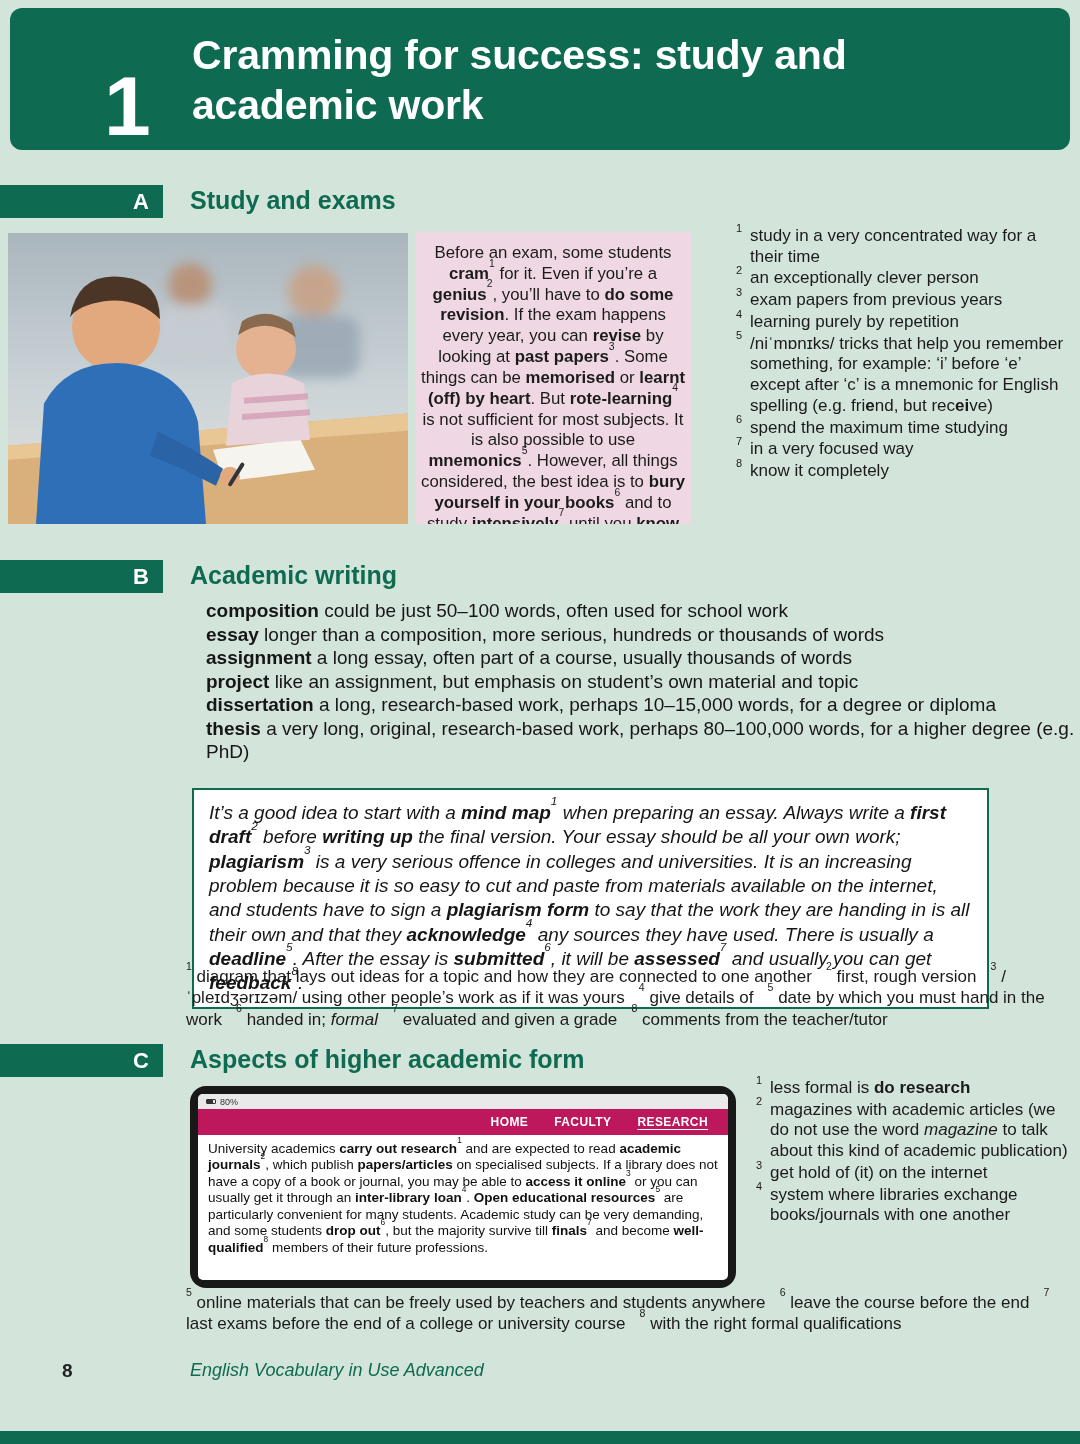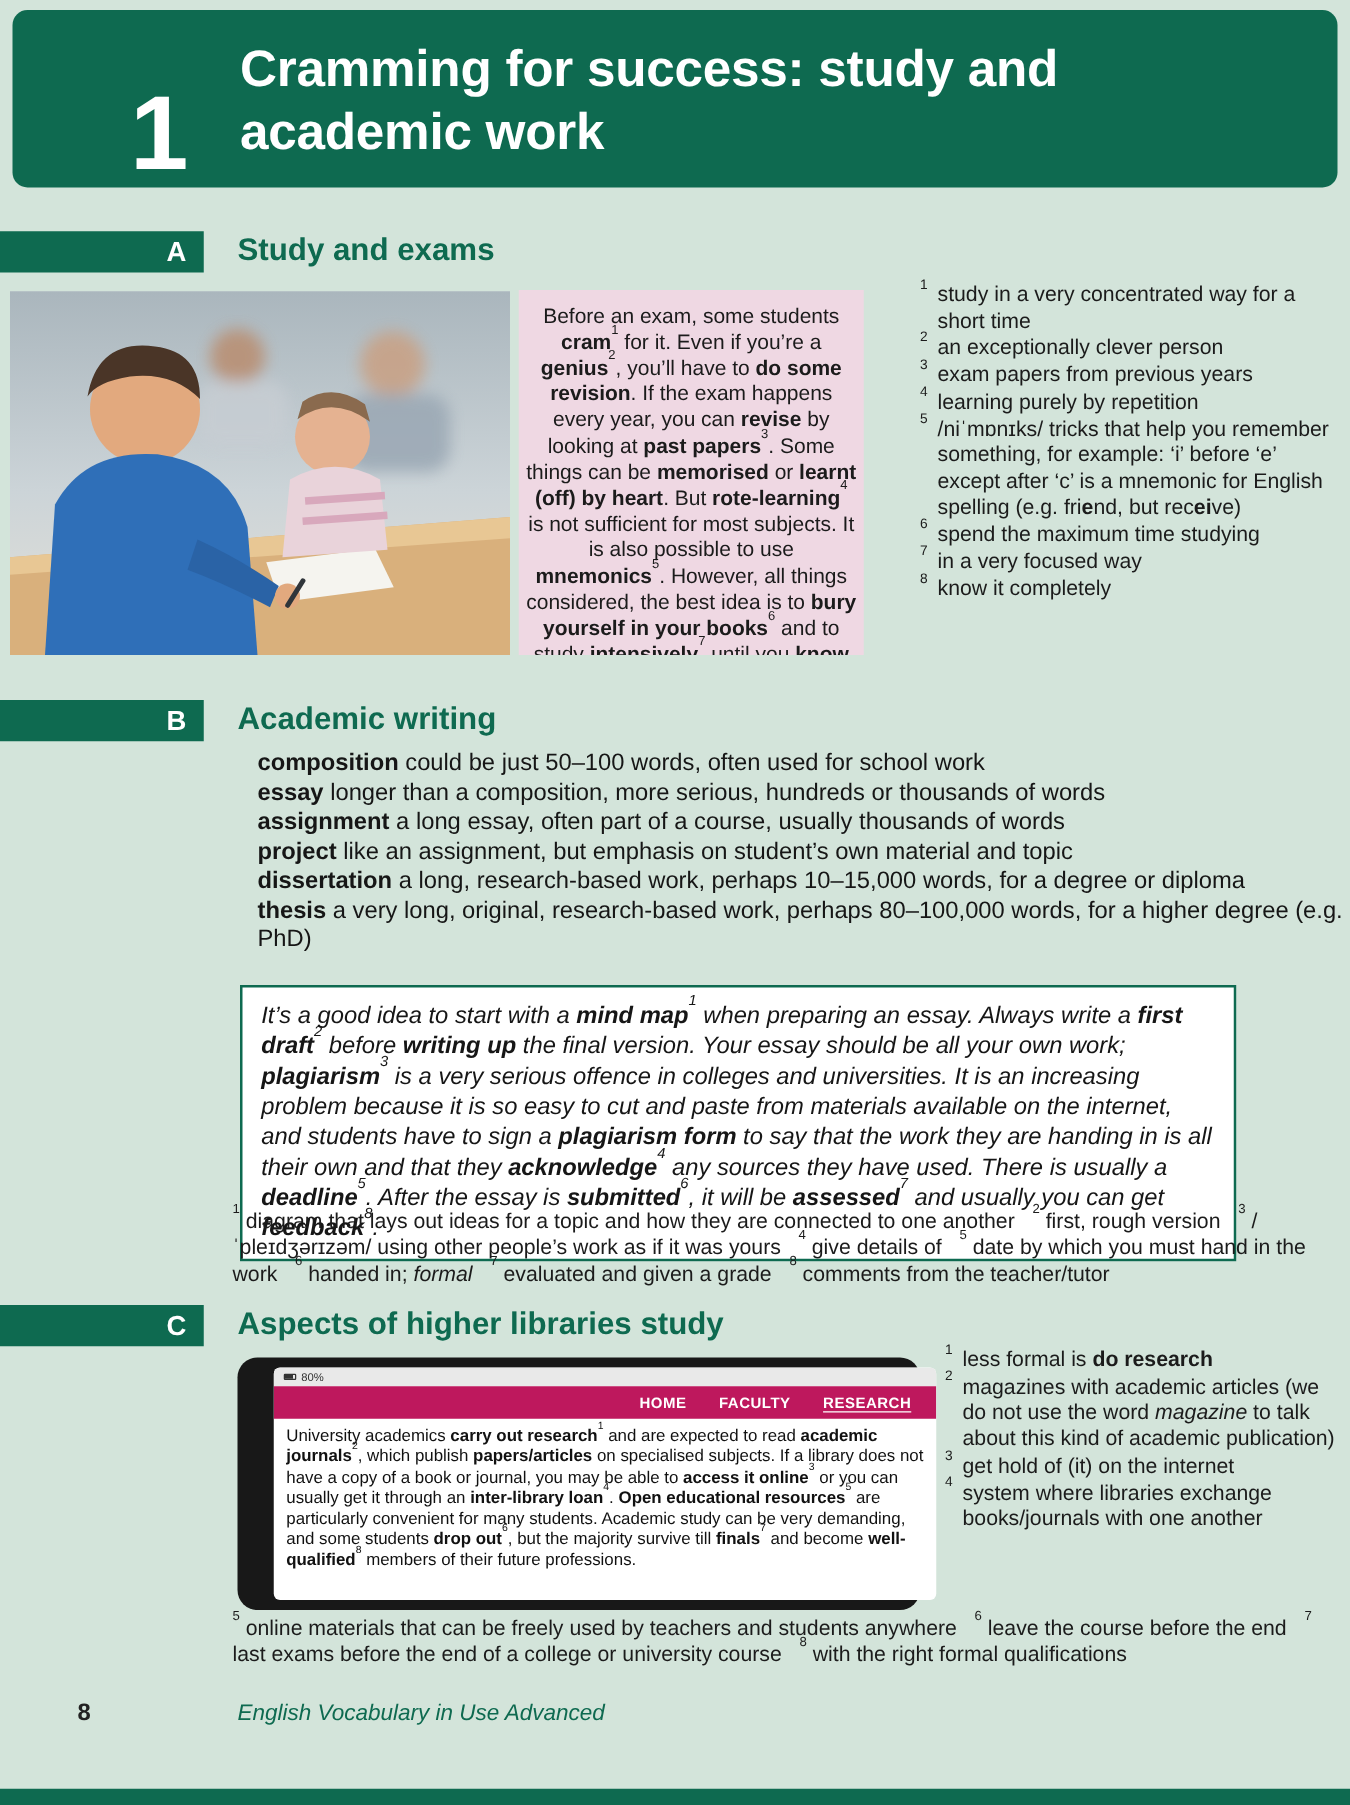--- a/index.html
+++ b/index.html
@@ -31,21 +31,21 @@
   .notes-a { position:absolute; left:736px; top:226px; width:338px; font-size:17px; line-height:1.22; }
 
   
   .defs { position:absolute; left:206px; top:599px; width:884px; font-size:19px; line-height:1.24; color:#161616; }
   .defs p { margin:0; }
   .tip-box { position:absolute; left:192px; top:788px; width:797px; background:#ffffff; border:2.5px solid #0e6a50; padding:11px 15px; font-size:19px; line-height:1.28; color:#161616;font-style:italic; }
   .fnb { position:absolute; left:186px; top:966px; width:888px; font-size:17px; line-height:1.25; color:#1b1b1b; }
 
   
   .tablet { position:absolute; left:190px; top:1086px; width:546px; height:202px; background:#181818; border-radius:16px; padding:8px; }
-  .tablet-screen { width:100%; height:100%; background:#ffffff; border-radius:5px; overflow:hidden; display:flex; flex-direction:column;margin-left:21px; }
+  .tablet-screen { width:100%; height:100%; background:#ffffff; border-radius:5px; overflow:hidden; display:flex; flex-direction:column; }
   .tablet-status { height:15px; background:#e9e9e9; display:flex; align-items:center; gap:4px; padding-left:8px; font-size:9px; color:#333; }
   .battery { display:inline-block; width:10px; height:5px; border:1px solid #333; border-radius:1px; background:linear-gradient(to right,#333 80%,transparent 80%); }
   .tablet-nav { height:26px; background:#be185d; display:flex; align-items:center; justify-content:flex-end; gap:26px; padding-right:20px; color:#fff; font-size:12px; font-weight:700; letter-spacing:0.4px; }
   .nav-link.active { text-decoration:underline; text-underline-offset:3px; }
   .tablet-body { flex:1; padding:6px 10px; font-size:13.5px; line-height:1.22; color:#111; }
 
   .notes-c { position:absolute; left:756px; top:1078px; width:318px; font-size:17px; line-height:1.22; }
   .fnc { position:absolute; left:186px; top:1292px; width:892px; font-size:17px; line-height:1.25; color:#1b1b1b; }
 
   
@@ -104,21 +104,21 @@
         <path d="M150 198 Q185 214 215 235 L208 252 Q172 233 142 222 Z" fill="#2a63a6"></path>
         <circle cx="222" cy="243" r="10" fill="#e2a97e"></circle>
         <rect x="226" y="227" width="4" height="27" rx="2" fill="#30353a" transform="rotate(32 228 241)"></rect>
       </g>
     </svg>
   </div>
 
   <div class="cram-box"><span>Before an exam, some students </span><span class="b">cram</span><sup>1</sup><span> for it. Even if you’re a </span><span class="b">genius</span><sup>2</sup><span>, you’ll have to </span><span class="b">do some revision</span><span>. If the exam happens every year, you can </span><span class="b">revise</span><span> by looking at </span><span class="b">past papers</span><sup>3</sup><span>. Some things can be </span><span class="b">memorised</span><span> or </span><span class="b">learnt (off) by heart</span><span>. But </span><span class="b">rote-learning</span><sup>4</sup><span> is not sufficient for most subjects. It is also possible to use </span><span class="b">mnemonics</span><sup>5</sup><span>. However, all things considered, the best idea is to </span><span class="b">bury yourself in your books</span><sup>6</sup><span> and to study </span><span class="b">intensively</span><sup>7</sup><span> until you </span><span class="b">know the subject inside out</span><sup>8</sup><span>.</span></div>
 
   <ul class="fn notes-a">
-    <li><sup class="fn-num">1</sup><span class="fn-text"><span>study in a very concentrated way for a short time</span></span></li>
+    <li><sup class="fn-num">1</sup><span class="fn-text"><span>study in a very concentrated way for a their time</span></span></li>
     <li><sup class="fn-num">2</sup><span class="fn-text"><span>an exceptionally clever person</span></span></li>
     <li><sup class="fn-num">3</sup><span class="fn-text"><span>exam papers from previous years</span></span></li>
     <li><sup class="fn-num">4</sup><span class="fn-text"><span>learning purely by repetition</span></span></li>
     <li><sup class="fn-num">5</sup><span class="fn-text"><span>/niˈmɒnɪks/ tricks that help you remember something, for example: ‘i’ before ‘e’ except after ‘c’ is a mnemonic for English spelling (e.g. fri</span><span class="b">e</span><span>nd, but rec</span><span class="b">ei</span><span>ve)</span></span></li>
     <li><sup class="fn-num">6</sup><span class="fn-text"><span>spend the maximum time studying</span></span></li>
     <li><sup class="fn-num">7</sup><span class="fn-text"><span>in a very focused way</span></span></li>
     <li><sup class="fn-num">8</sup><span class="fn-text"><span>know it completely</span></span></li>
   </ul>
 
   <div class="section-tab" style="top:560px;">
@@ -135,21 +135,21 @@
     <p><span class="b">thesis</span><span> a very long, original, research-based work, perhaps 80–100,000 words, for a higher degree (e.g. PhD)</span></p>
   </div>
 
   <div class="tip-box"><span>It’s a good idea to start with a </span><span class="b">mind map</span><sup>1</sup><span> when preparing an essay. Always write a </span><span class="b">first draft</span><sup>2</sup><span> before </span><span class="b">writing up</span><span> the final version. Your essay should be all your own work; </span><span class="b">plagiarism</span><sup>3</sup><span> is a very serious offence in colleges and universities. It is an increasing problem because it is so easy to cut and paste from materials available on the internet, and students have to sign a </span><span class="b">plagiarism form</span><span> to say that the work they are handing in is all their own and that they </span><span class="b">acknowledge</span><sup>4</sup><span> any sources they have used. There is usually a </span><span class="b">deadline</span><sup>5</sup><span>. After the essay is </span><span class="b">submitted</span><sup>6</sup><span>, it will be </span><span class="b">assessed</span><sup>7</sup><span> and usually you can get </span><span class="b">feedback</span><sup>8</sup><span>.</span></div>
 
   <p class="fnb"><sup>1</sup><span> diagram that lays out ideas for a topic and how they are connected to one another&nbsp;&nbsp; </span><sup>2</sup><span> first, rough version&nbsp;&nbsp; </span><sup>3</sup><span> /ˈpleɪdʒərɪzəm/ using other people’s work as if it was yours&nbsp;&nbsp; </span><sup>4</sup><span> give details of&nbsp;&nbsp; </span><sup>5</sup><span> date by which you must hand in the work&nbsp;&nbsp; </span><sup>6</sup><span> handed in; </span><span class="i">formal</span><span>&nbsp;&nbsp; </span><sup>7</sup><span> evaluated and given a grade&nbsp;&nbsp; </span><sup>8</sup><span> comments from the teacher/tutor</span></p>
 
   <div class="section-tab" style="top:1044px;">
     <span>C</span>
   </div>
-  <h2 class="section-heading" style="top:1045px;">Aspects of higher libraries study</h2>
+  <h2 class="section-heading" style="top:1045px;">Aspects of higher academic form</h2>
 
   <div class="tablet">
     <div class="tablet-screen">
       <div class="tablet-status">
         <span class="battery"></span>
         <span>80%</span>
       </div>
       <div class="tablet-nav">
         <span class="nav-link">HOME</span>
         <span class="nav-link">FACULTY</span>

